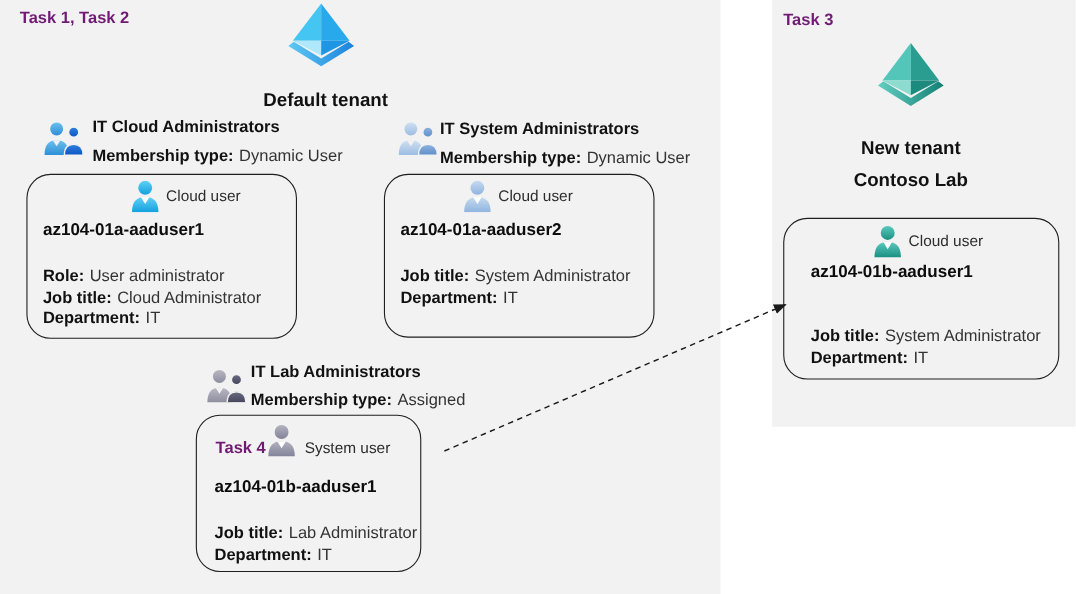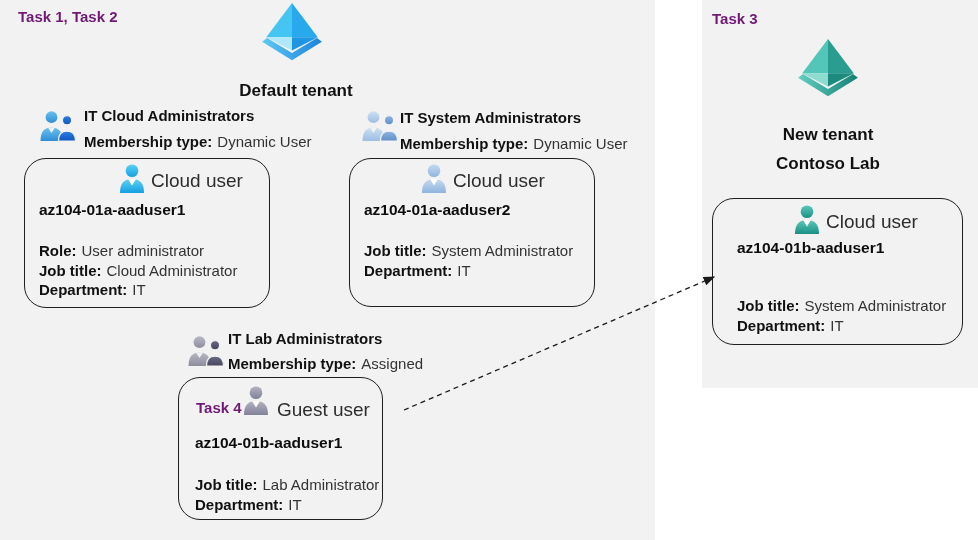--- a/index.html
+++ b/index.html
@@ -11,21 +11,21 @@
   .abs{position:absolute;white-space:nowrap;}
   .task-label{font-weight:700;font-size:15px;color:#701a75;}
   .tenant-title{font-weight:700;font-size:17px;color:#111;text-align:center;}
   .group-title{font-weight:700;font-size:15px;color:#111;}
   .member-line{font-size:15px;color:#333;}
   .member-line .lbl{font-weight:700;color:#111;margin-right:5px;}
   .card{
     position:absolute;border:1.3px solid #1f1f1f;border-radius:22px;
     background:transparent;box-sizing:border-box;
   }
-  .user-type{font-size:19px;color:#2d2d2d;}
+  .user-type{font-size:14px;color:#2d2d2d;}
   .user-name{font-weight:700;font-size:15.5px;color:#0d0d0d;}
   .field{font-size:15px;color:#333;line-height:19.5px;}
   .field .lbl{font-weight:700;color:#111;margin-right:5px;}
   svg{display:block;}
   .overlay{position:absolute;left:0;top:0;pointer-events:none;}
 </style>
 </head>
 <body>
 
 <div id="canvas">
@@ -185,21 +185,21 @@
 
   <div class="card" style="left:178px;top:377px;width:205px;height:143px;">
     <div class="abs task-label" style="left:17px;top:21px;">Task 4</div>
     <div class="abs" style="left:64px;top:8px;">
       <svg viewBox="0 0 24 27" width="26" height="29">
         <circle cx="12" cy="6.3" r="5.9" fill="url(#pgGray)"></circle>
         <path d="M0.8,27 C0.8,17.5 5,14 12,14 C19,14 23.2,17.5 23.2,27 Z" fill="url(#pgGray)"></path>
         <polygon points="8.3,14 15.7,14 12,20" fill="#ffffff"></polygon>
       </svg>
     </div>
-    <div class="abs user-type" style="left:98px;top:21px;">Guest user</div>
+    <div class="abs user-type" style="left:98px;top:21px;">System user</div>
     <div class="abs user-name" style="left:16px;top:56px;">az104-01b-aaduser1</div>
     <div class="abs field" style="left:16px;top:97px;">
       <span class="lbl">Job title:</span><span>Lab Administrator</span>
     </div>
     <div class="abs field" style="left:16px;top:116.5px;">
       <span class="lbl">Department:</span><span>IT</span>
     </div>
   </div>
 
   <div class="abs task-label" style="left:712px;top:10px;">Task 3</div>

